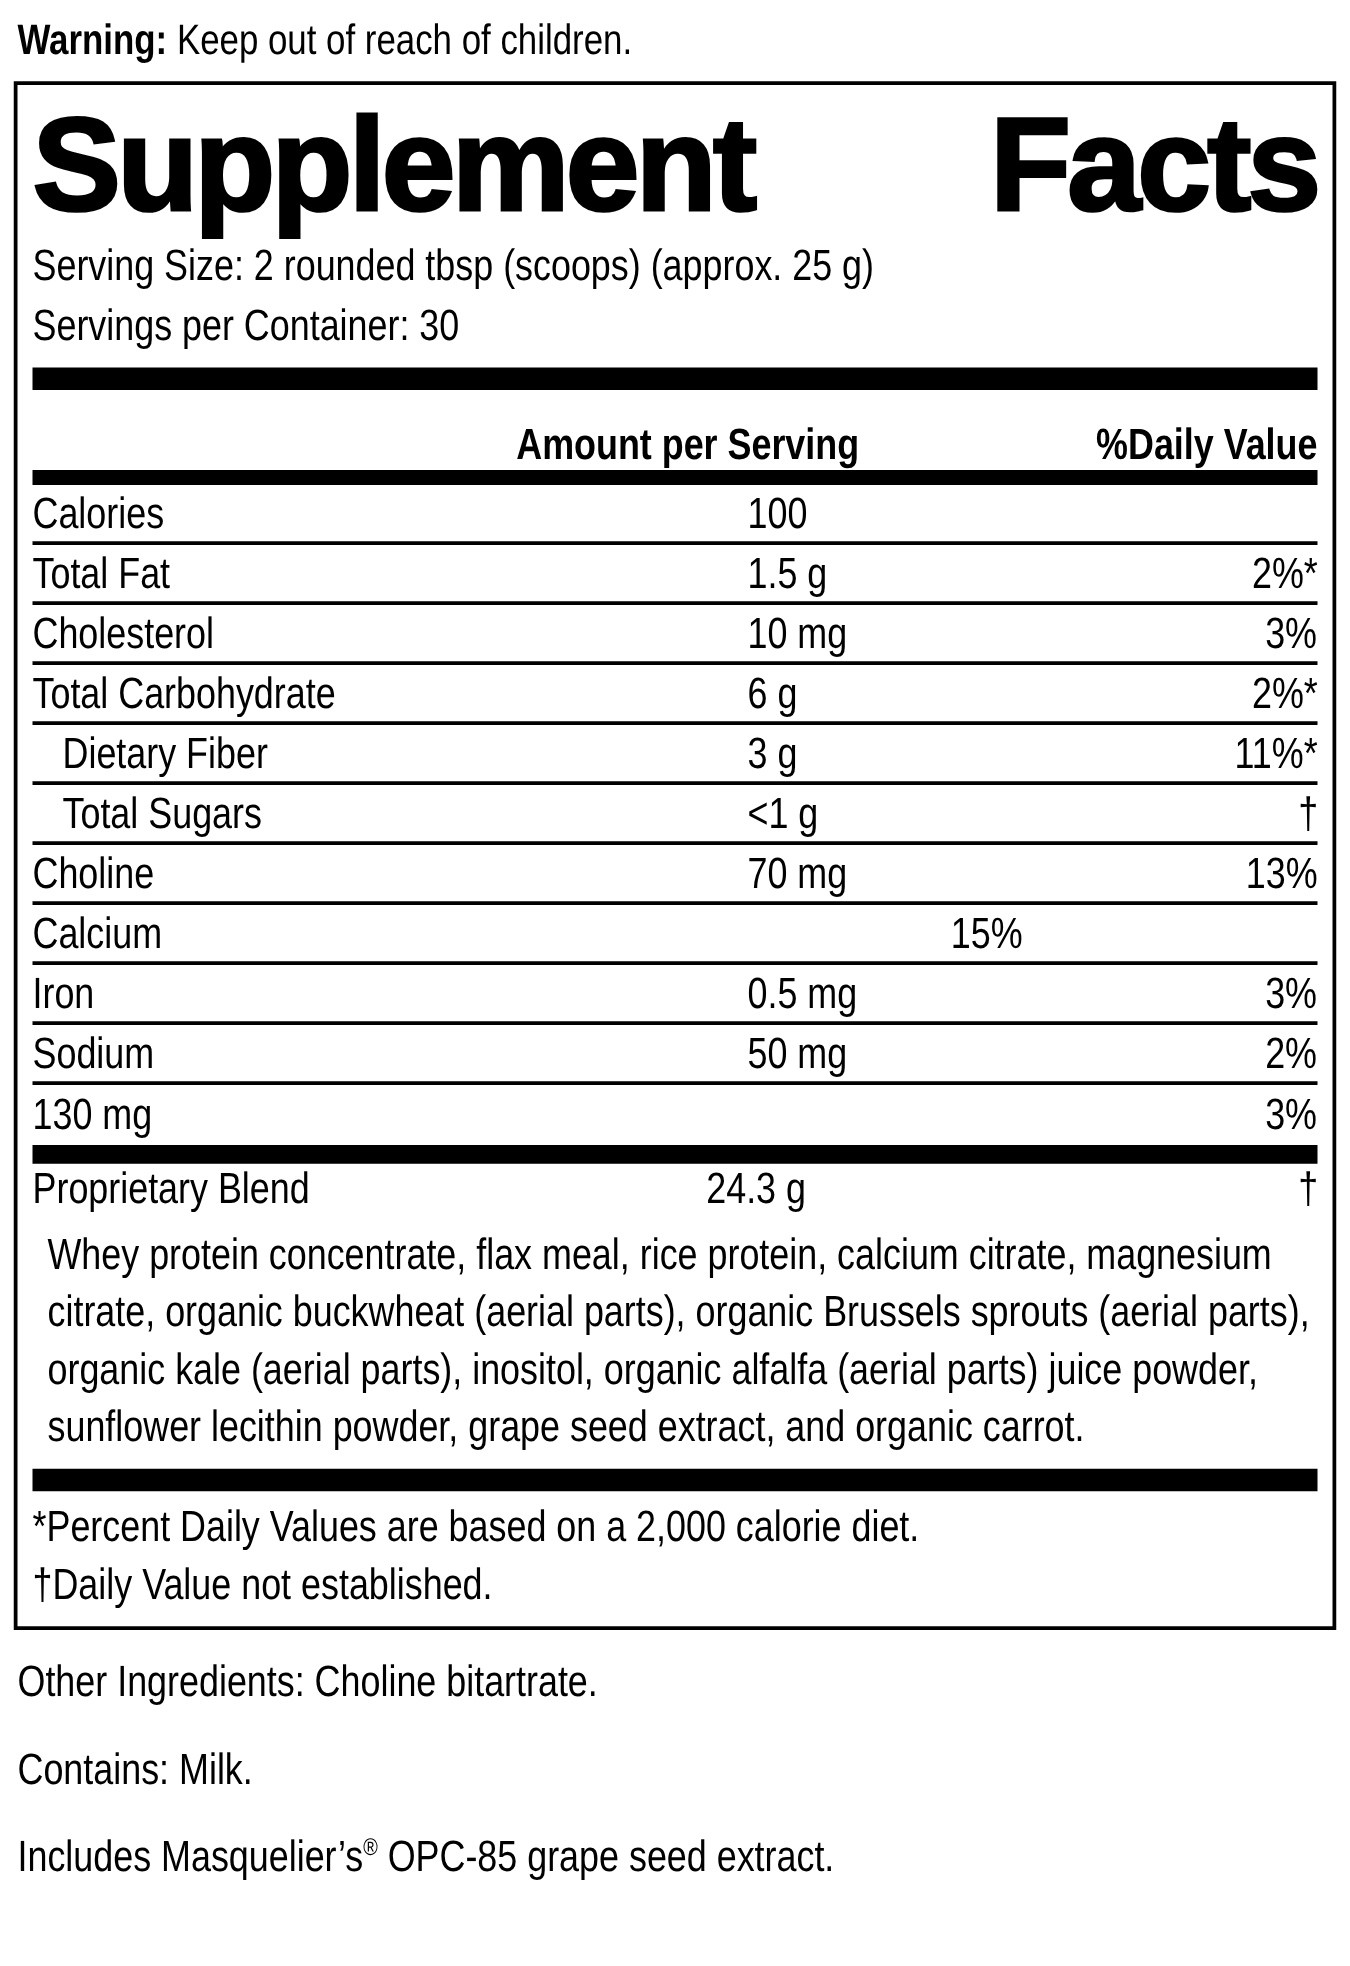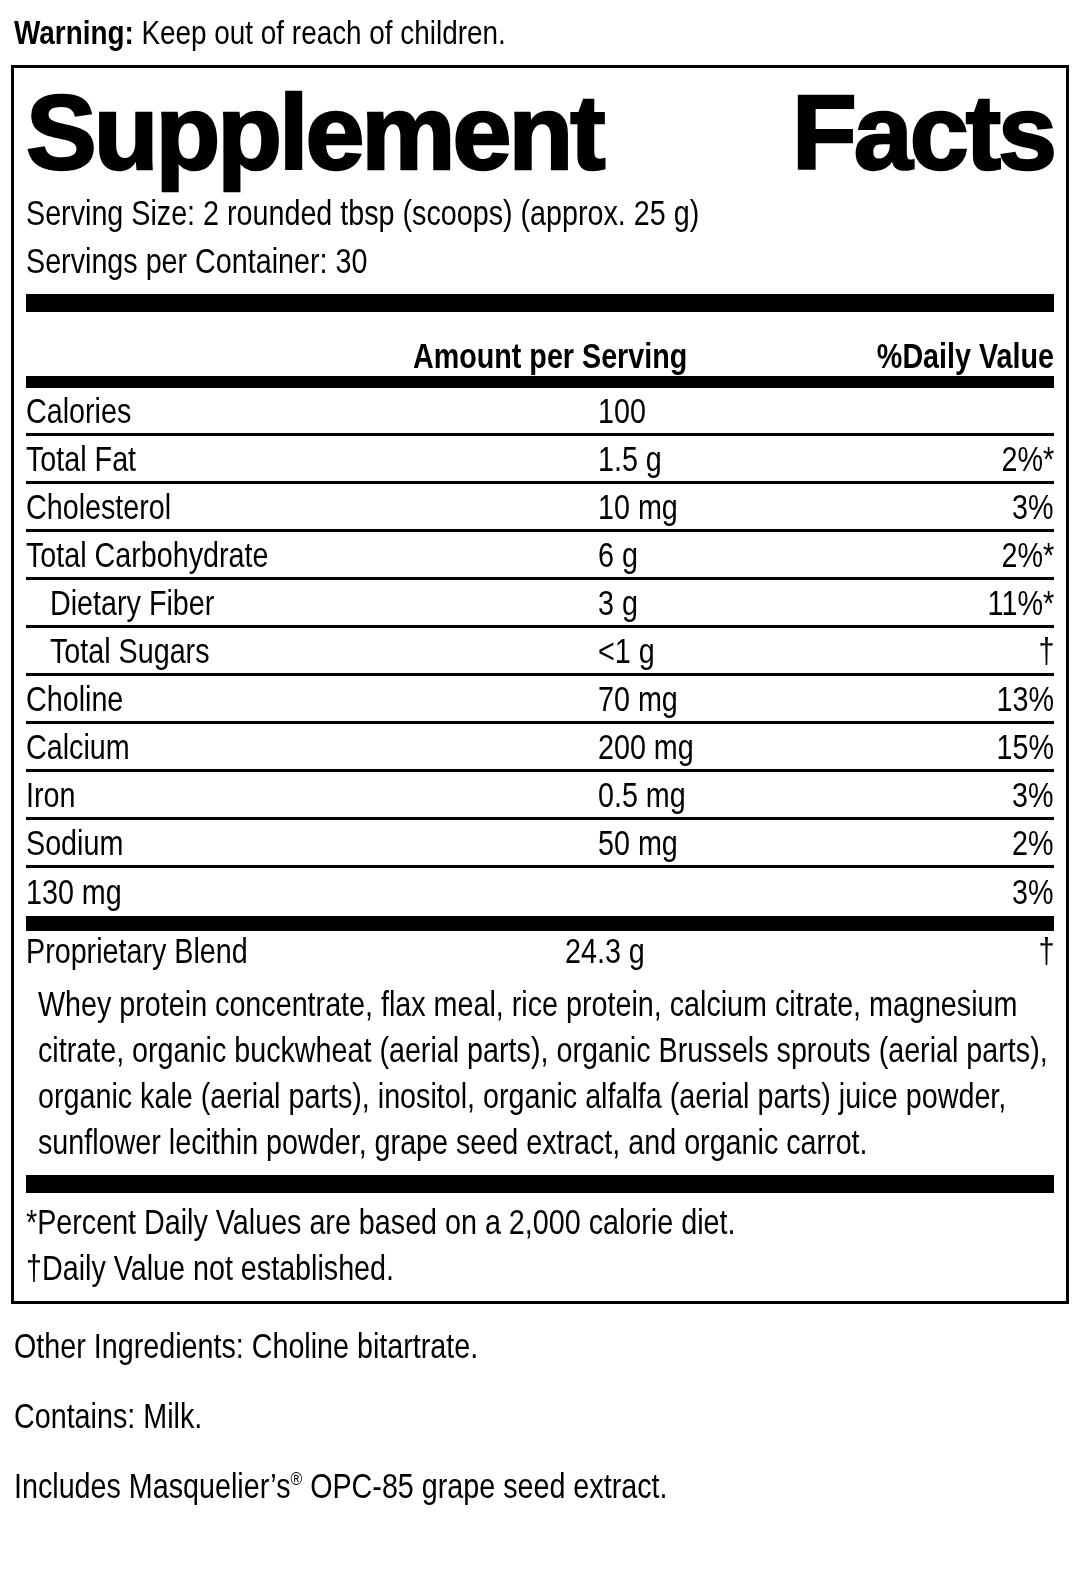--- a/index.html
+++ b/index.html
@@ -178,21 +178,20 @@
 
 
   <div class="nrow">
     <div class="c-name"><span class="cnd">Choline</span></div>
     <div class="c-amt"><span class="cnd">70 mg</span></div>
     <div class="c-dv"><span class="cnd-r">13%</span></div>
   </div>
 
   <div class="nrow">
     <div class="c-name"><span class="cnd">Calcium</span></div>
-    <div class="c-amt"><span class="cnd">200 mg</span></div>
     <div class="c-dv"><span class="cnd-r">15%</span></div>
   </div>
 
   <div class="nrow">
     <div class="c-name"><span class="cnd">Iron</span></div>
     <div class="c-amt"><span class="cnd">0.5 mg</span></div>
     <div class="c-dv"><span class="cnd-r">3%</span></div>
   </div>
 
   <div class="nrow">

